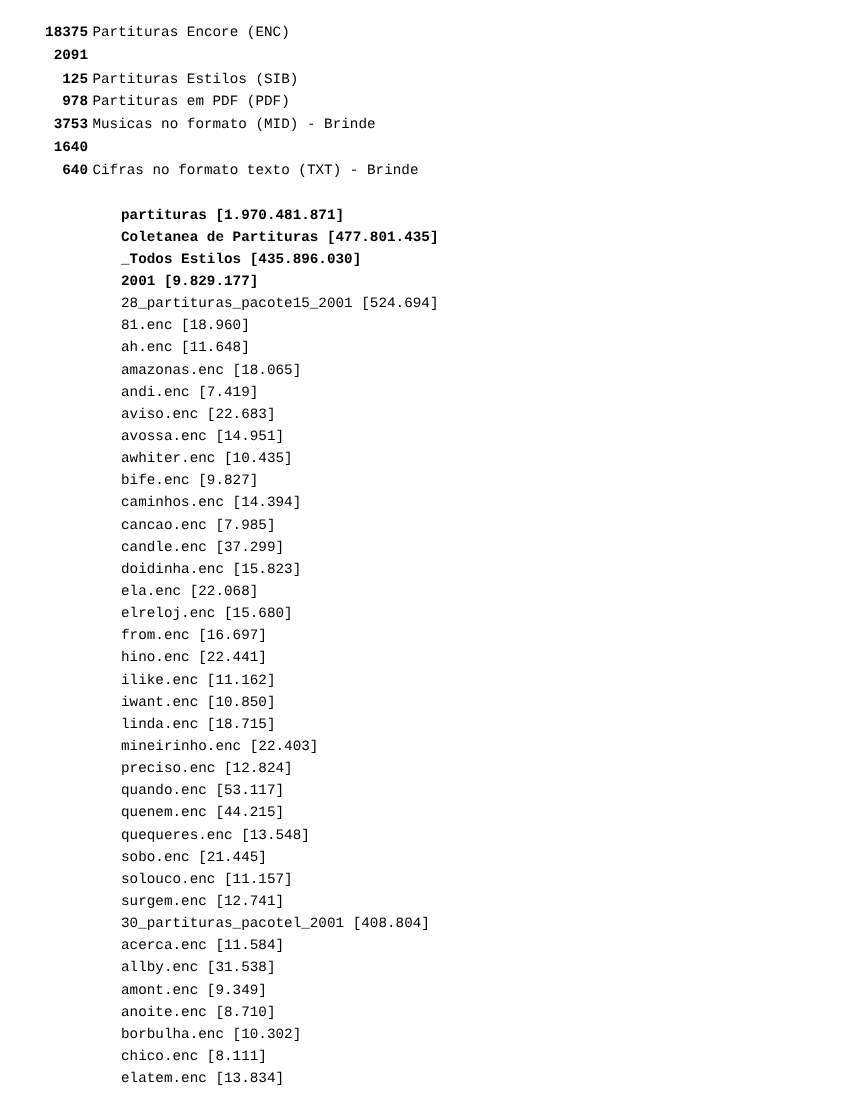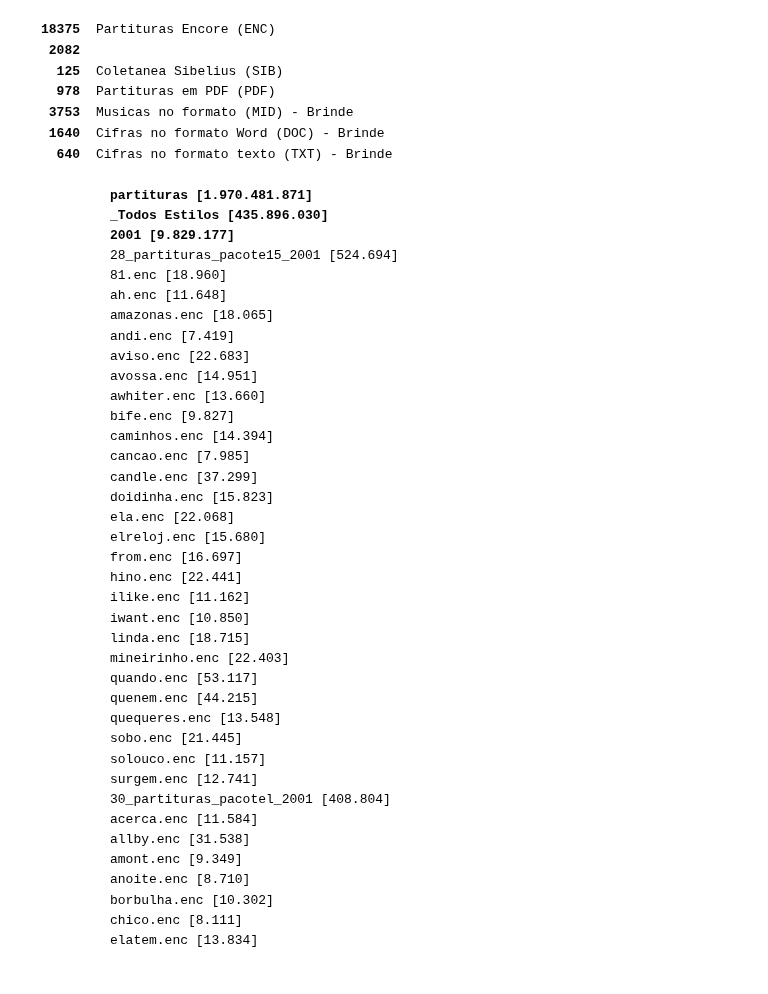--- a/index.html
+++ b/index.html
@@ -14,21 +14,21 @@
       color: #000000;
       padding: 20px 30px;
       width: 768px;
       min-height: 994px;
     }
     .summary-section {
       margin-bottom: 20px;
     }
     .summary-line {
       display: flex;
-      gap: 16px;
+      gap: 4px;
       line-height: 1.6;
     }
     .summary-count {
       min-width: 50px;
       text-align: right;
       font-weight: bold;
     }
     .summary-label {
       font-weight: normal;
     }
@@ -45,69 +45,70 @@
   </style>
 </head>
 <body>
 
 <div class="summary-section">
 <div class="summary-line">
       <span class="summary-count">18375</span>
       <span class="summary-label">Partituras Encore (ENC)</span>
     </div>
     <div class="summary-line">
-      <span class="summary-count">2082</span>
+      <span class="summary-count">2091</span>
     </div>
     <div class="summary-line">
       <span class="summary-count">125</span>
-      <span class="summary-label">Coletanea Sibelius (SIB)</span>
+      <span class="summary-label">Partituras Estilos (SIB)</span>
     </div>
     <div class="summary-line">
       <span class="summary-count">978</span>
       <span class="summary-label">Partituras em PDF (PDF)</span>
     </div>
     <div class="summary-line">
       <span class="summary-count">3753</span>
       <span class="summary-label">Musicas no formato (MID) - Brinde</span>
     </div>
     <div class="summary-line">
       <span class="summary-count">1640</span>
-      <span class="summary-label">Cifras no formato Word (DOC) - Brinde</span>
     </div>
     <div class="summary-line">
       <span class="summary-count">640</span>
       <span class="summary-label">Cifras no formato texto (TXT) - Brinde</span>
     </div>
   </div>
 
 <div class="file-list-section">
 <div class="file-entry bold">partituras [1.970.481.871]</div>
+    <div class="file-entry bold">Coletanea de Partituras [477.801.435]</div>
     <div class="file-entry bold">_Todos Estilos [435.896.030]</div>
     <div class="file-entry bold">2001 [9.829.177]</div>
     <div class="file-entry">28_partituras_pacote15_2001 [524.694]</div>
     <div class="file-entry">81.enc [18.960]</div>
     <div class="file-entry">ah.enc [11.648]</div>
     <div class="file-entry">amazonas.enc [18.065]</div>
     <div class="file-entry">andi.enc [7.419]</div>
     <div class="file-entry">aviso.enc [22.683]</div>
     <div class="file-entry">avossa.enc [14.951]</div>
-    <div class="file-entry">awhiter.enc [13.660]</div>
+    <div class="file-entry">awhiter.enc [10.435]</div>
     <div class="file-entry">bife.enc [9.827]</div>
     <div class="file-entry">caminhos.enc [14.394]</div>
     <div class="file-entry">cancao.enc [7.985]</div>
     <div class="file-entry">candle.enc [37.299]</div>
     <div class="file-entry">doidinha.enc [15.823]</div>
     <div class="file-entry">ela.enc [22.068]</div>
     <div class="file-entry">elreloj.enc [15.680]</div>
     <div class="file-entry">from.enc [16.697]</div>
     <div class="file-entry">hino.enc [22.441]</div>
     <div class="file-entry">ilike.enc [11.162]</div>
     <div class="file-entry">iwant.enc [10.850]</div>
     <div class="file-entry">linda.enc [18.715]</div>
     <div class="file-entry">mineirinho.enc [22.403]</div>
+    <div class="file-entry">preciso.enc [12.824]</div>
     <div class="file-entry">quando.enc [53.117]</div>
     <div class="file-entry">quenem.enc [44.215]</div>
     <div class="file-entry">quequeres.enc [13.548]</div>
     <div class="file-entry">sobo.enc [21.445]</div>
     <div class="file-entry">solouco.enc [11.157]</div>
     <div class="file-entry">surgem.enc [12.741]</div>
     <div class="file-entry">30_partituras_pacotel_2001 [408.804]</div>
     <div class="file-entry">acerca.enc [11.584]</div>
     <div class="file-entry">allby.enc [31.538]</div>
     <div class="file-entry">amont.enc [9.349]</div>

